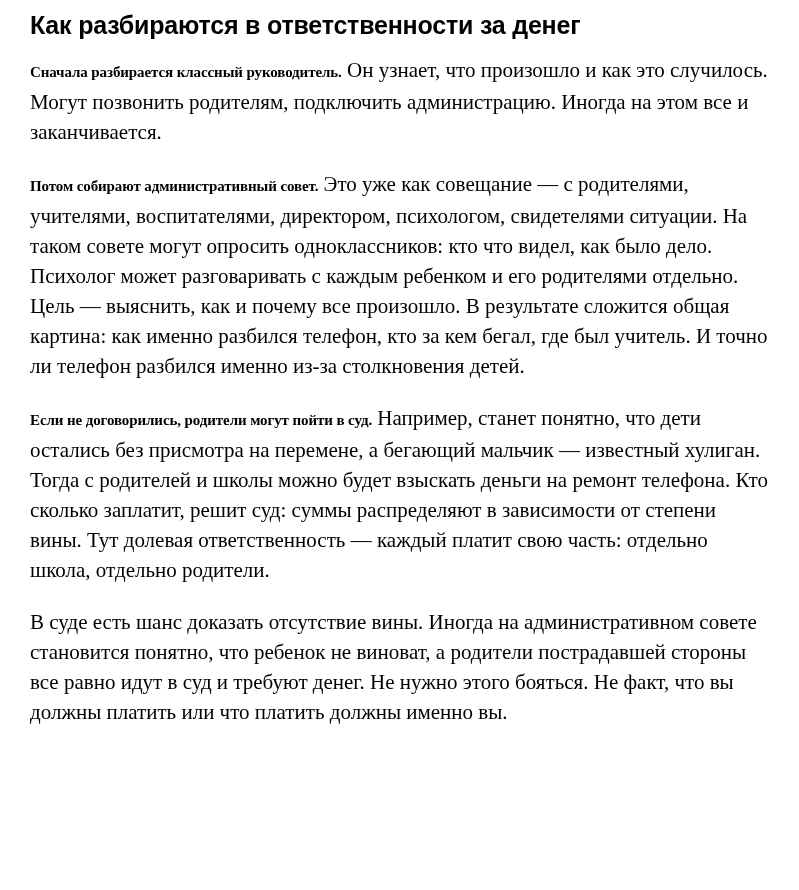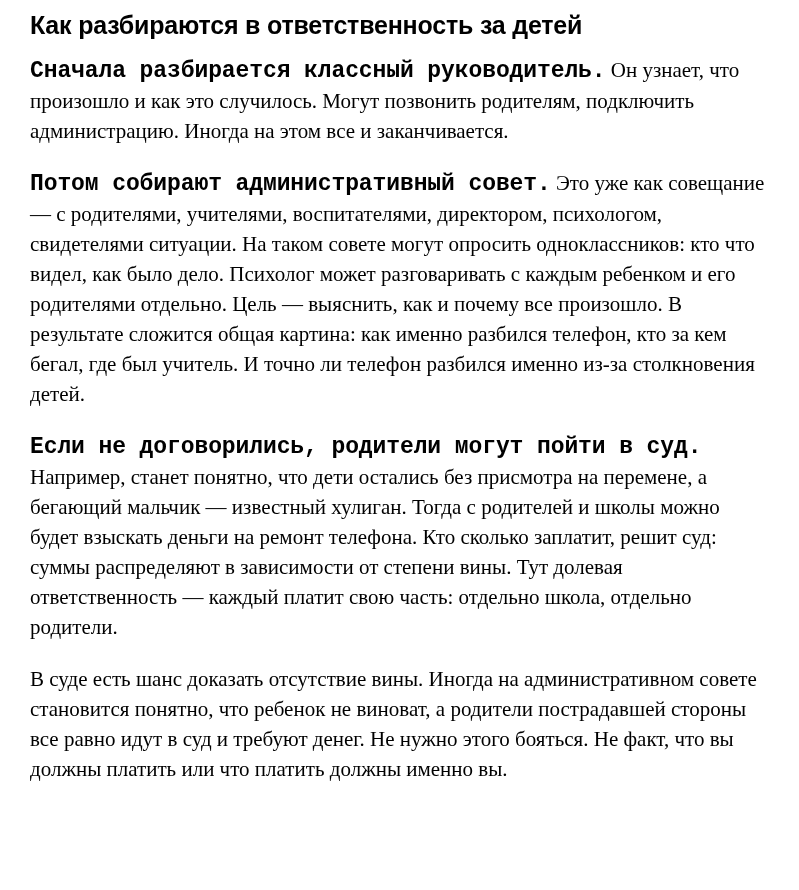--- a/index.html
+++ b/index.html
@@ -25,32 +25,32 @@
     color: #000000;
   }
   .article-paragraph {
     font-family: "Liberation Serif", serif;
     font-size: 21px;
     line-height: 30px;
     margin: 0 0 22px 0;
     color: #000000;
   }
   .paragraph-lead {
-    font-family: Liberation Mono, monospace;
+    font-family: Liberation Serif, serif;
     font-weight: 700;
-    font-size: 23px;
+    font-size: 15px;
     letter-spacing: -0.1px;
   }
 </style>
 </head>
 <body>
 
 <article>
 
-  <h2 class="article-title">Как разбираются в ответственность за детей</h2>
+  <h2 class="article-title">Как разбираются в ответственности за денег</h2>
 
 
   <p class="article-paragraph"><strong class="paragraph-lead">Сначала разбирается классный руководитель.</strong> <span>Он узнает, что произошло и как это случилось. Могут позвонить родителям, подключить администрацию. Иногда на этом все и заканчивается.</span></p>
 
   <p class="article-paragraph"><strong class="paragraph-lead">Потом собирают административный совет.</strong> <span>Это уже как совещание — с родителями, учителями, воспитателями, директором, психологом, свидетелями ситуации. На таком совете могут опросить одноклассников: кто что видел, как было дело. Психолог может разговаривать с каждым ребенком и его родителями отдельно. Цель — выяснить, как и почему все произошло. В результате сложится общая картина: как именно разбился телефон, кто за кем бегал, где был учитель. И точно ли телефон разбился именно из-за столкновения детей.</span></p>
 
   <p class="article-paragraph"><strong class="paragraph-lead">Если не договорились, родители могут пойти в суд.</strong> <span>Например, станет понятно, что дети остались без присмотра на перемене, а бегающий мальчик — известный хулиган. Тогда с родителей и школы можно будет взыскать деньги на ремонт телефона. Кто сколько заплатит, решит суд: суммы распределяют в зависимости от степени вины. Тут долевая ответственность — каждый платит свою часть: отдельно школа, отдельно родители.</span></p>
 
   <p class="article-paragraph"><span>В суде есть шанс доказать отсутствие вины. Иногда на административном совете становится понятно, что ребенок не виноват, а родители пострадавшей стороны все равно идут в суд и требуют денег. Не нужно этого бояться. Не факт, что вы должны платить или что платить должны именно вы.</span></p>
 

